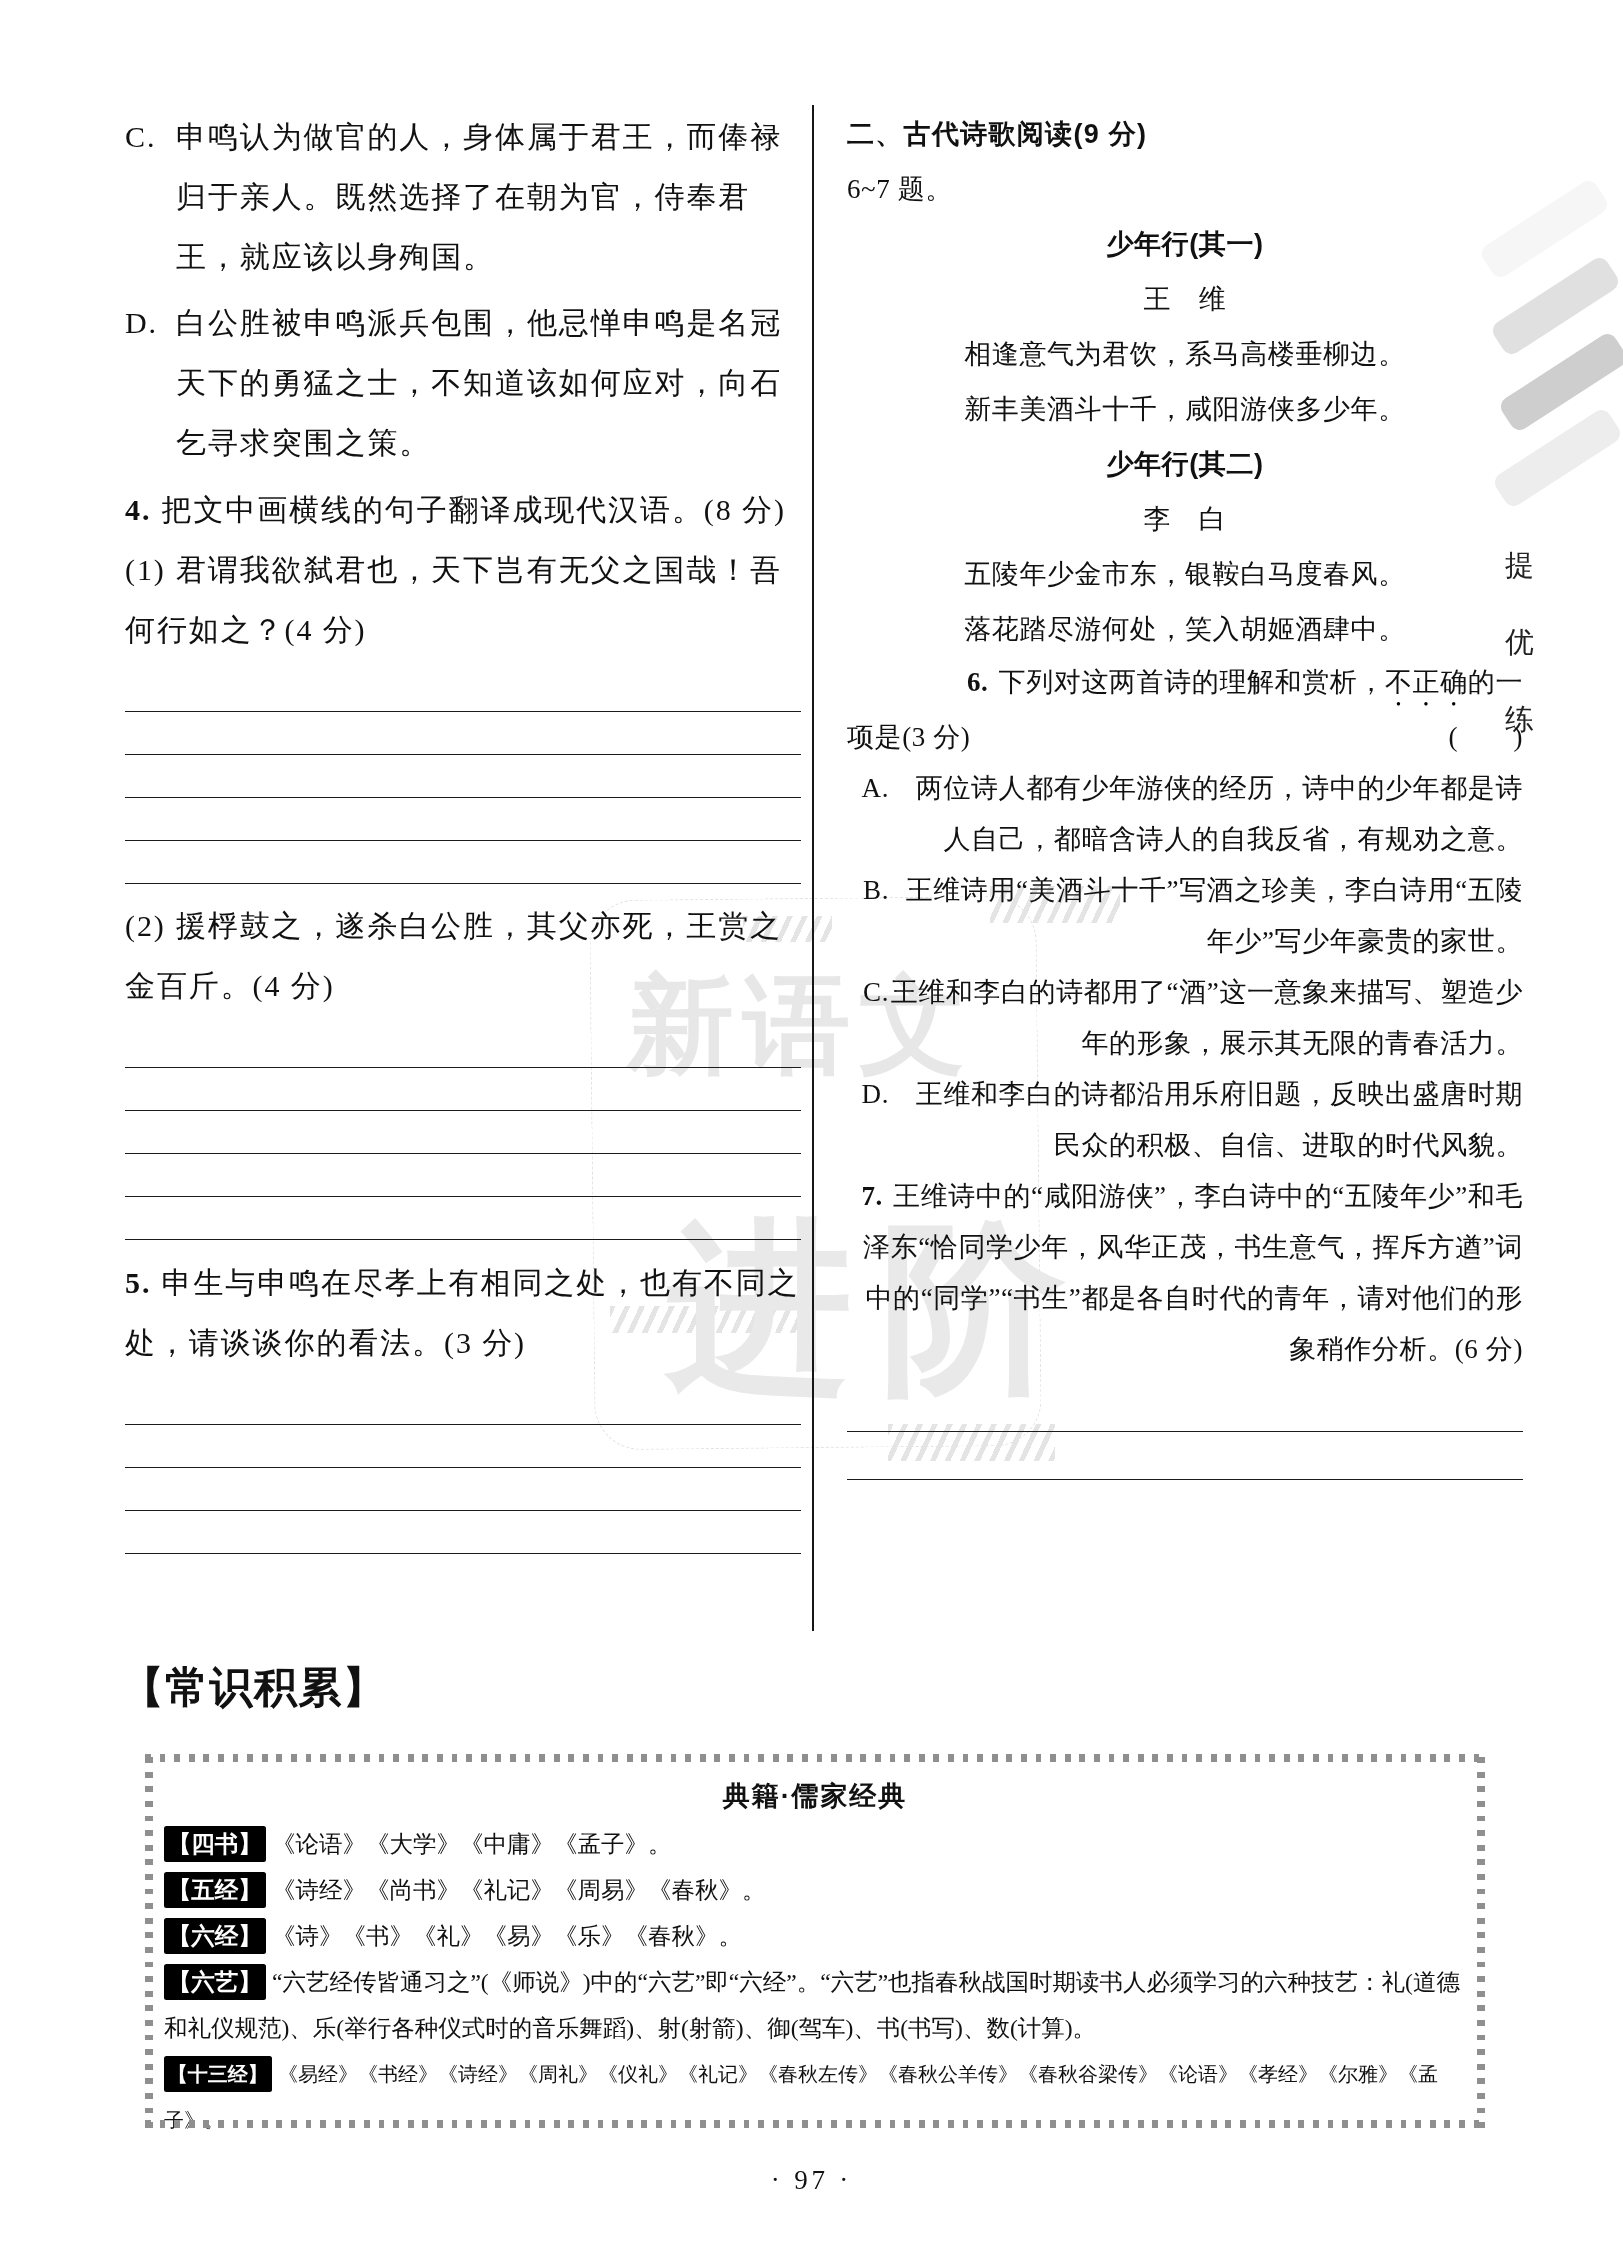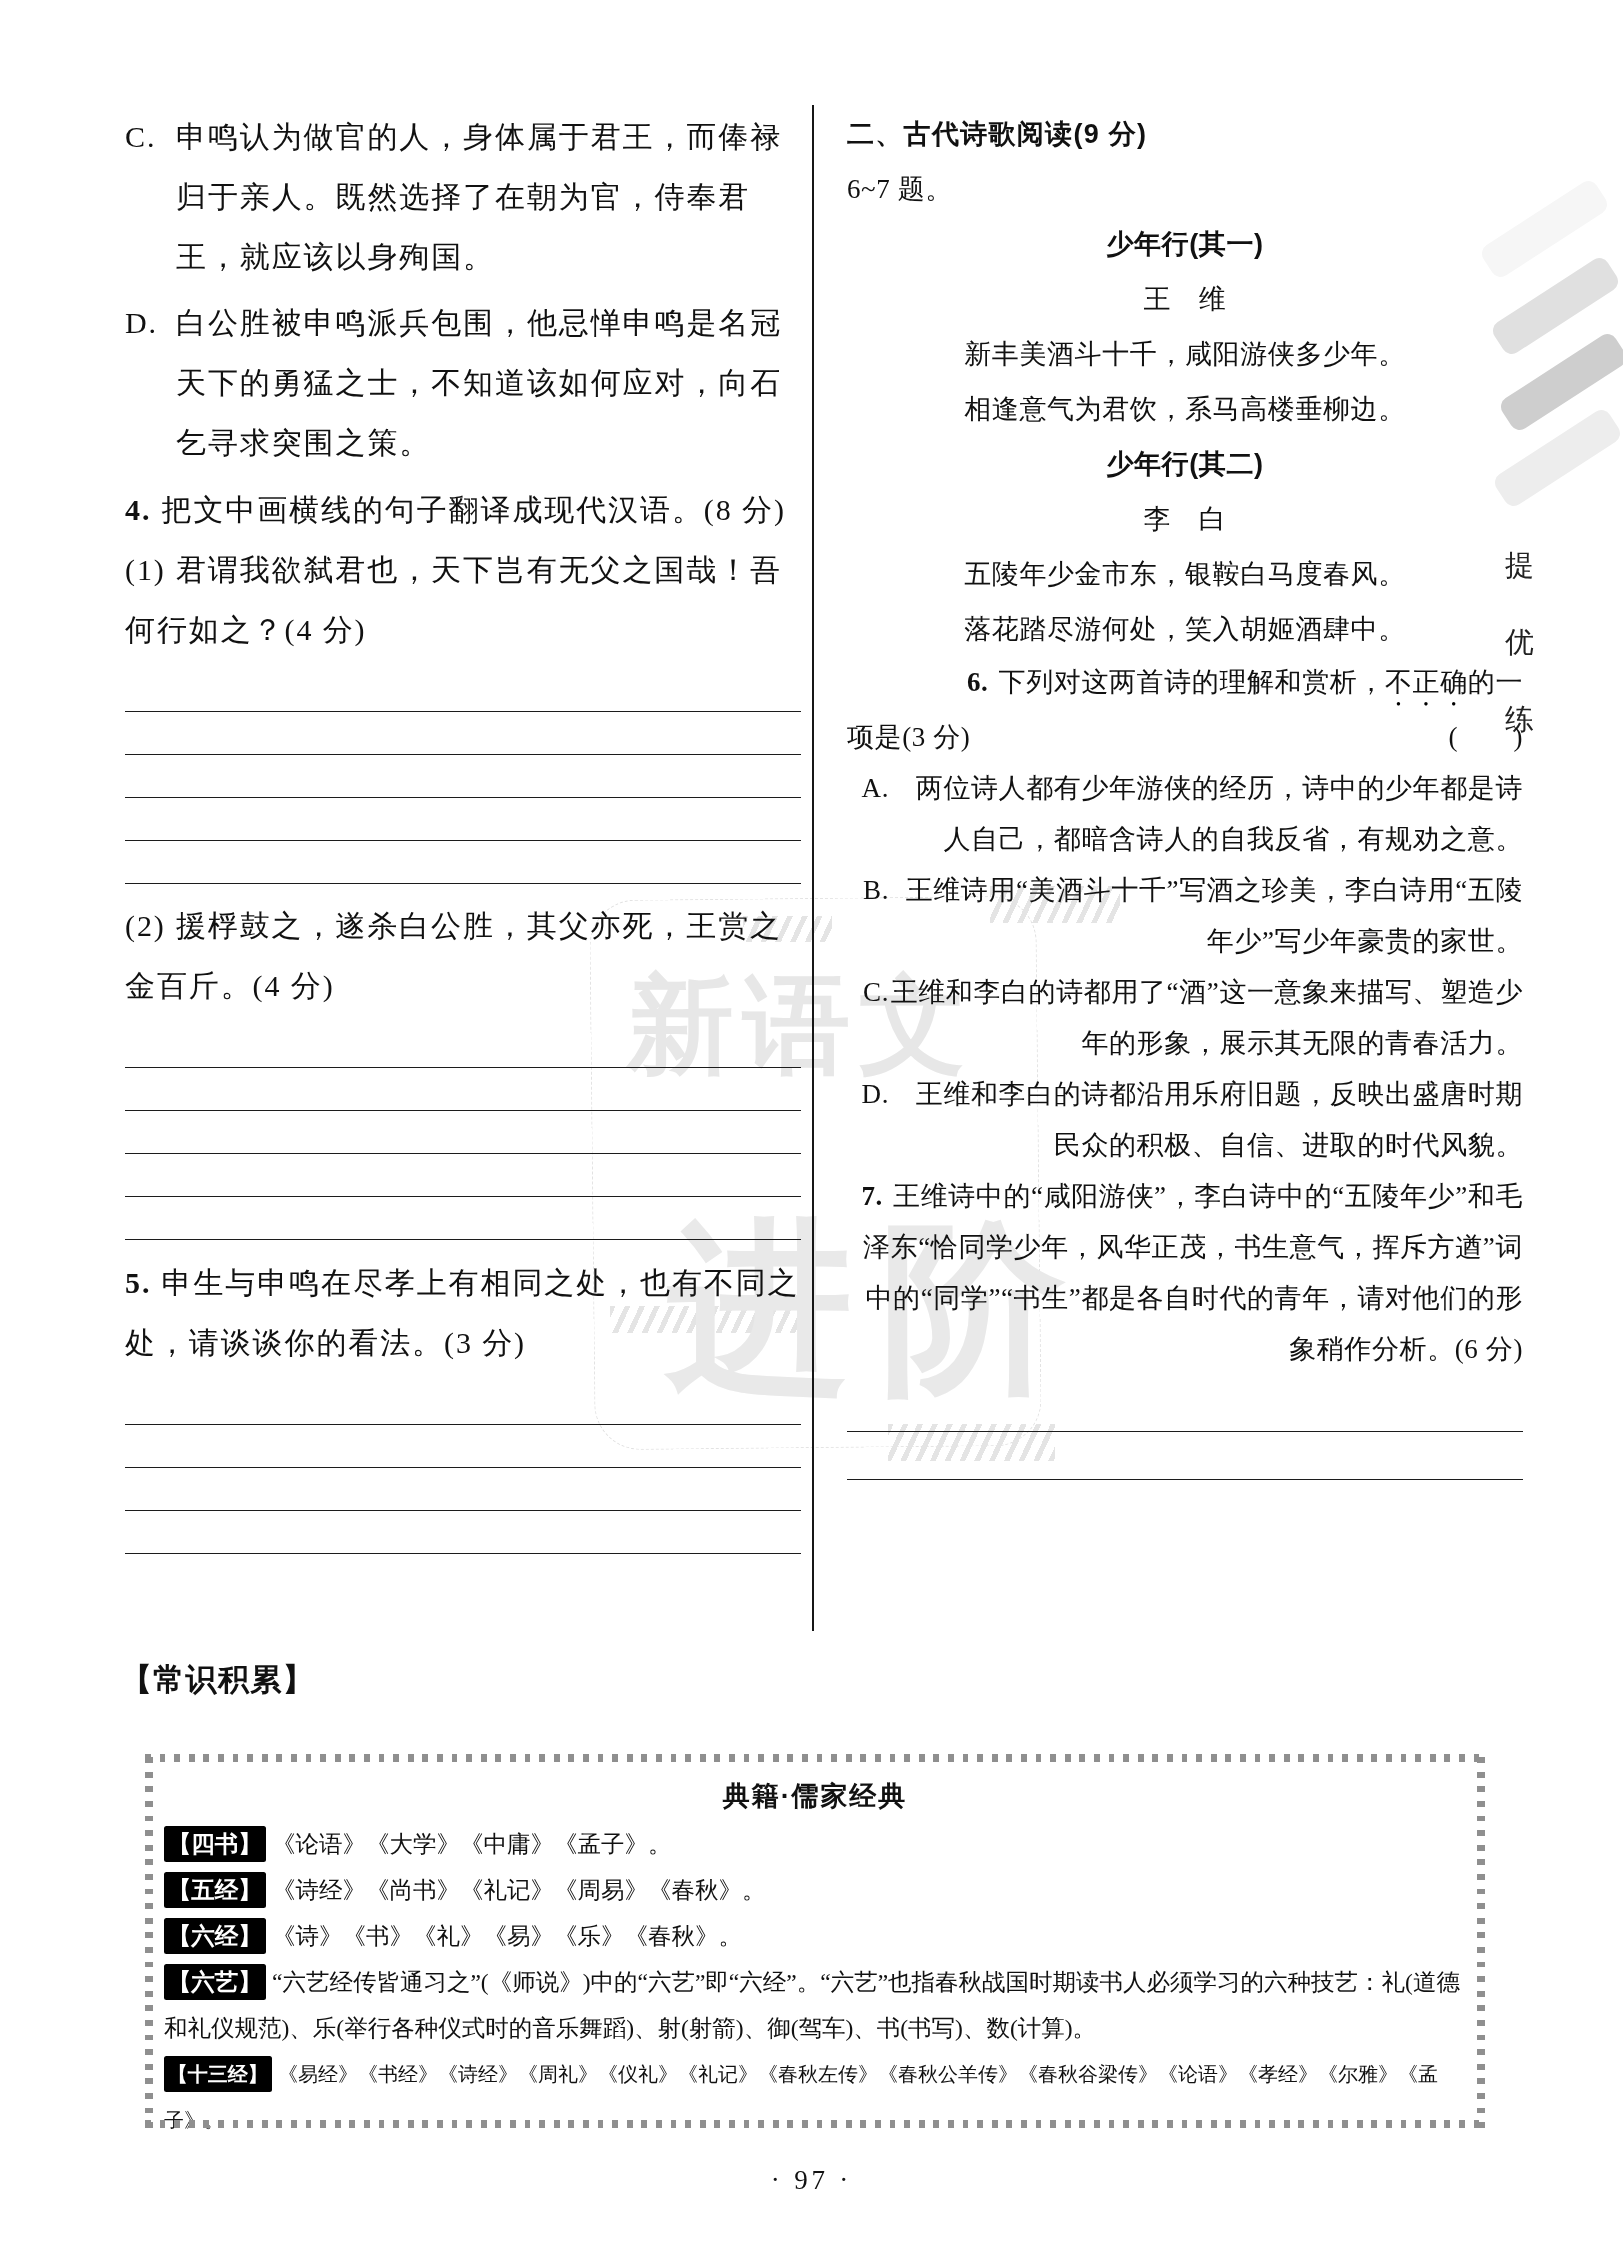--- a/index.html
+++ b/index.html
@@ -61,21 +61,21 @@
   .rc-lower{line-height:51px;text-align:right;}
   .q6-l2{display:flex;justify-content:space-between;}
   .dotted{
     -webkit-text-emphasis:filled dot #000;
     -webkit-text-emphasis-position:under right;
     text-emphasis:filled dot #000;
     text-emphasis-position:under right;
   }
 
   
-  .know-head{position:absolute;z-index:2;left:121px;top:1659px;font-size:31px;font-weight:bold;
+  .know-head{position:absolute;z-index:2;left:121px;top:1659px;font-size:43px;font-weight:bold;
     font-family:"Liberation Sans","DejaVu Sans",sans-serif;letter-spacing:1.3px;}
   .know-box{position:absolute;z-index:2;left:145px;top:1754px;width:1340px;height:374px;
     padding:16.5px 19px;box-sizing:border-box;}
   .lace{position:absolute;}
   .lace.t{left:0;right:0;top:0;height:7.6px;background:repeating-linear-gradient(90deg,#8f8f8f 0 5.7px,transparent 5.7px 14.6px);}
   .lace.b{left:0;right:0;bottom:0;height:7.6px;background:repeating-linear-gradient(90deg,#8f8f8f 0 5.7px,transparent 5.7px 14.6px);}
   .lace.l{top:0;bottom:0;left:0;width:7.6px;background:repeating-linear-gradient(0deg,#8f8f8f 0 5.7px,transparent 5.7px 14.6px);}
   .lace.r{top:0;bottom:0;right:0;width:7.6px;background:repeating-linear-gradient(0deg,#8f8f8f 0 5.7px,transparent 5.7px 14.6px);}
   .know-title{text-align:center;font-weight:bold;font-size:27px;line-height:50px;
     font-family:"Liberation Sans","DejaVu Sans",sans-serif;letter-spacing:1.9px;}
@@ -167,22 +167,22 @@
   </div>
 
   <div class="col right">
 
     <div class="sec-title">二、古代诗歌阅读(9 分)</div>
 
     <div>6~7 题。</div>
 
     <div class="poem-title">少年行(其一)</div>
     <div class="poem-author">王　维</div>
+    <div class="poem-line">相逢意气为君饮，系马高楼垂柳边。</div>
     <div class="poem-line">新丰美酒斗十千，咸阳游侠多少年。</div>
-    <div class="poem-line">相逢意气为君饮，系马高楼垂柳边。</div>
 
     <div class="poem-title">少年行(其二)</div>
     <div class="poem-author">李　白</div>
     <div class="poem-line">五陵年少金市东，银鞍白马度春风。</div>
     <div class="poem-line">落花踏尽游何处，笑入胡姬酒肆中。</div>
 
     <div class="rc-lower">
       <div class="q">
         <span class="marker bold">6.</span><span>下列对这两首诗的理解和赏析，</span><span class="dotted">不正确</span><span>的一</span>
       </div>

